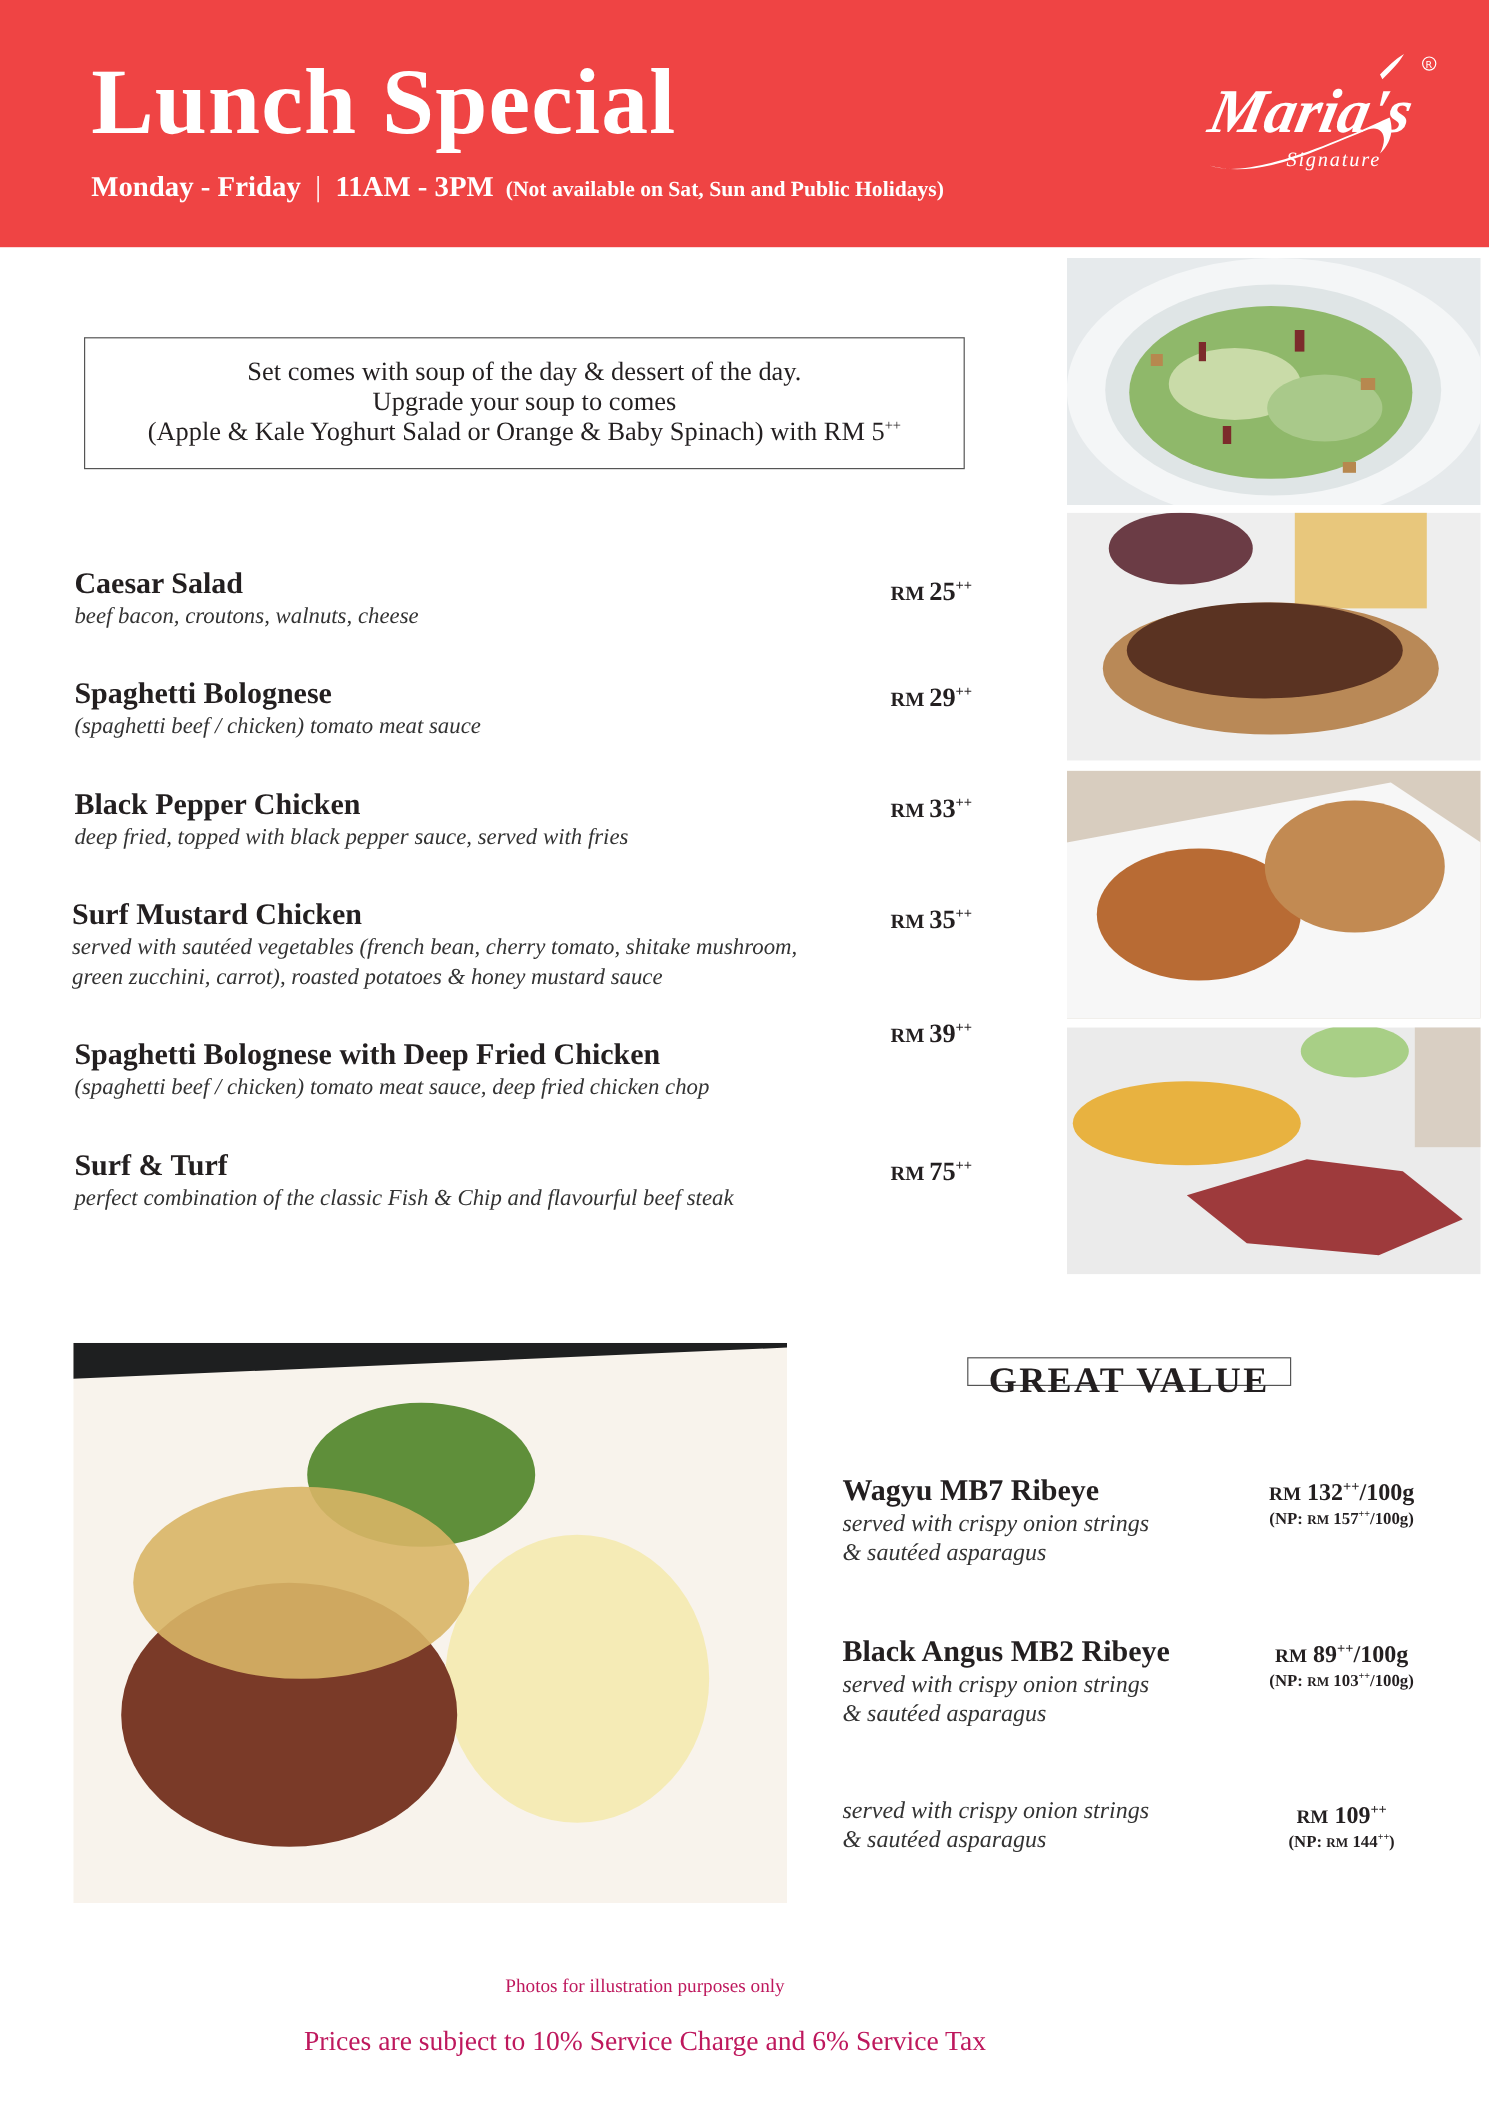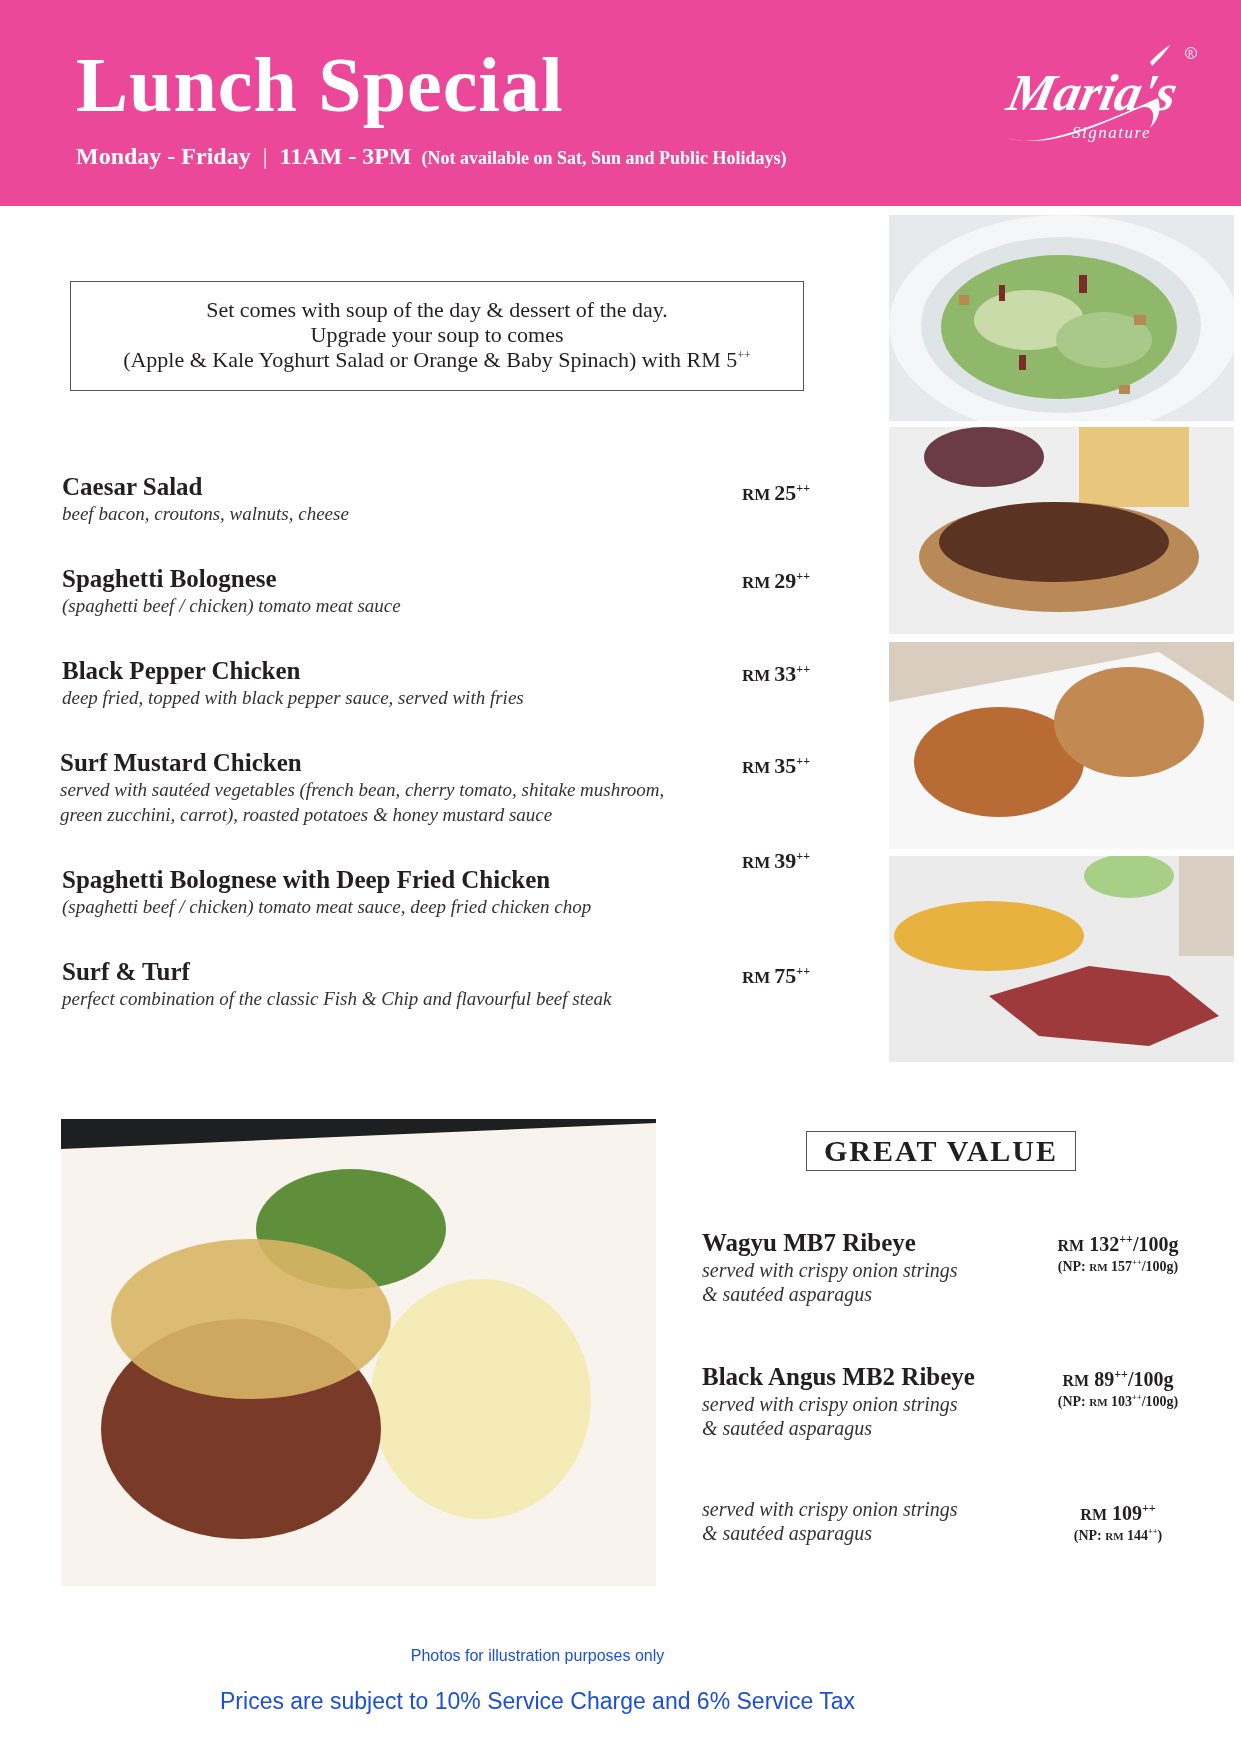--- a/index.html
+++ b/index.html
@@ -3,21 +3,21 @@
   <meta charset="utf-8">
   <style>
     html, body { margin: 0; padding: 0; }
     body {
       width: 1241px; height: 1754px; position: relative; overflow: hidden;
       background: #ffffff; color: #231f20;
       font-family: "DejaVu Serif", "Liberation Serif", serif;
     }
     .header {
       position: absolute; left: 0; top: 0; width: 1241px; height: 206px;
-      background: #ec4899;
+      background: #ef4444;
     }
     .title {
       position: absolute; left: 76px; top: 46px; margin: 0;
       font-family: "Liberation Serif", serif; font-weight: bold;
       font-size: 78px; color: #ffffff; letter-spacing: 1px; line-height: 1;
     }
     .subtitle {
       position: absolute; left: 76px; top: 143px; color: #fff;
       font-family: "Liberation Serif", serif; font-weight: bold; white-space: nowrap;
     }
@@ -45,21 +45,21 @@
     .price {
       position: absolute; left: 742px; width: 110px; font-family: "Liberation Serif", serif;
       font-weight: bold; font-size: 22px; white-space: nowrap;
     }
     .price .rm { font-size: 17px; margin-right: 4px; }
 
     .photo { position: absolute; overflow: hidden; }
     .photo svg { display: block; width: 100%; height: 100%; }
 
     .gv-title {
-      position: absolute; left: 806px; top: 1131px; width: 270px; height: 40px;
+      position: absolute; left: 806px; top: 1131px; width: 270px; height: 24px;
       border: 1.5px solid #555; box-sizing: border-box; text-align: center;
       font-family: "Liberation Serif", serif; font-weight: bold; font-size: 30px;
       letter-spacing: 2px; line-height: 37px;
     }
     .gv-item { position: absolute; left: 702px; width: 540px; }
     .gv-item .name {
       font-family: "Liberation Serif", serif; font-weight: bold; font-size: 25px; line-height: 30px;
     }
     .gv-item .desc {
       font-family: "Liberation Serif", serif; font-style: italic; font-size: 20px;
@@ -68,21 +68,21 @@
     .gv-price {
       position: absolute; width: 170px; text-align: center;
       font-family: "Liberation Serif", serif; font-weight: bold;
     }
     .gv-price .main { font-size: 20px; line-height: 24px; }
     .gv-price .np { font-size: 14px; line-height: 18px; }
     .gv-price sup { font-size: 0.6em; vertical-align: super; line-height: 0; }
 
     .footer-note {
       position: absolute; left: 0; width: 1075px; text-align: center;
-      font-family: Liberation Sans, sans-serif; color: #1d4ed8;
+      font-family: Liberation Serif, serif; color: #be185d;
     }
   </style>
 </head>
 <body>
 
 <div class="header">
   <h1 class="title">Lunch Special</h1>
   <div class="subtitle">
     <span class="days">Monday - Friday</span><span class="sep">|</span><span class="time">11AM - 3PM</span><span class="note">(Not available on Sat, Sun and Public Holidays)</span>
   </div>

